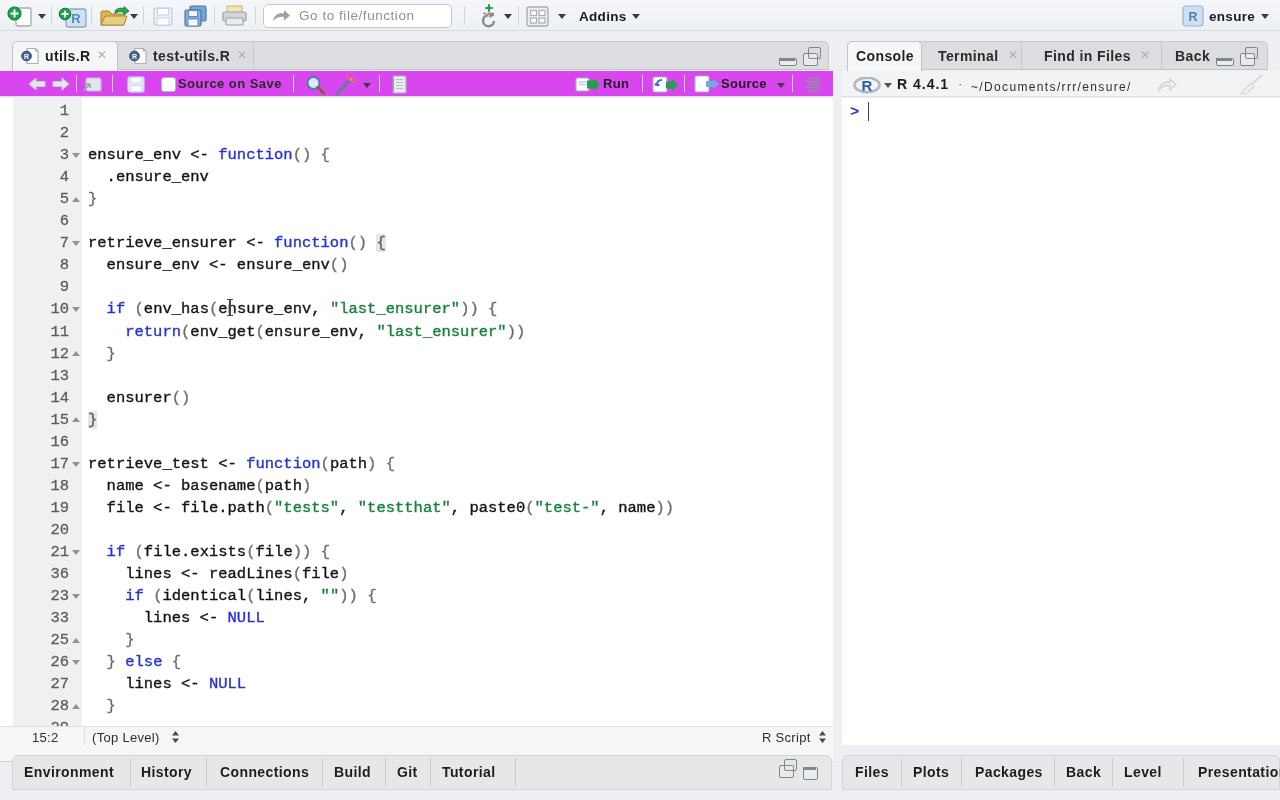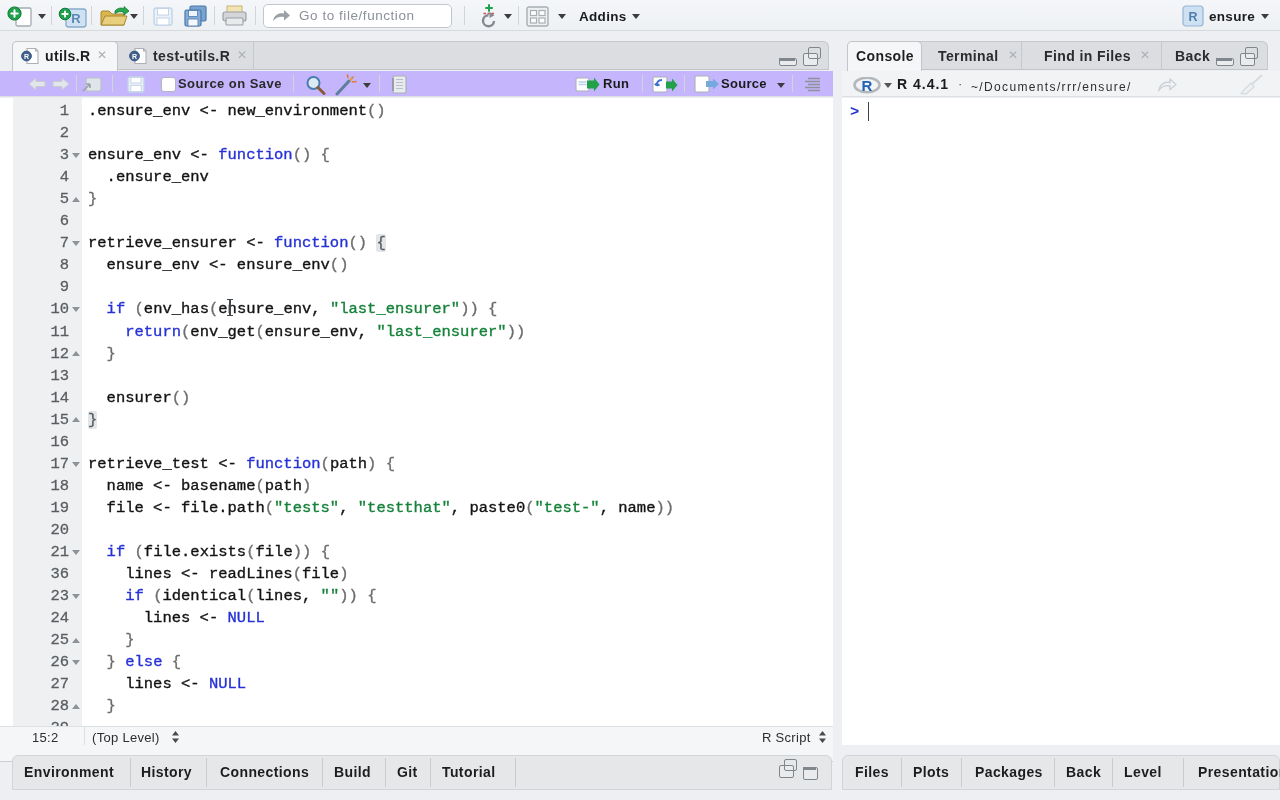--- a/index.html
+++ b/index.html
@@ -19,21 +19,21 @@
 .tablbl{font-size:14px;font-weight:700;color:#1f1f1f;letter-spacing:.4px}
 .tabx{color:#abb0b5;font-size:12px;font-weight:400}
 
 .icmin{position:absolute;width:18px;height:8px;border:1.6px solid #7f868c;border-radius:2px;background:#e9ebec}
 .icmin:before{content:"";position:absolute;left:-1px;top:-1px;width:16.2px;height:3px;background:#7f868c}
 .icwin{position:absolute;width:15px;height:13px;border:1.6px solid #7f868c;border-radius:2px;background:#e9ebec}
 .icwin:before{content:"";position:absolute;left:-1px;top:-1px;width:13.2px;height:3px;background:#7f868c}
 .icdup{position:absolute;width:15px;height:13px;border:1.6px solid #7f868c;border-radius:2px;background:#e9ebec}
 .icdup:before{content:"";position:absolute;left:4px;top:-7px;width:11px;height:10px;border:1.6px solid #7f868c;border-radius:2px}
 
-#etoolbar{position:absolute;left:0;top:71px;width:833px;height:26px;background:#c4b5fd;border-bottom:1px solid #dde0e2}
+#etoolbar{position:absolute;left:0;top:71px;width:833px;height:26px;background:#d946ef;border-bottom:1px solid #dde0e2}
 #codearea{position:absolute;left:0;top:98px;width:833px;height:628px;background:#fff;overflow:hidden}
 #gutter{position:absolute;left:13px;top:0;width:69px;height:628px;background:#eff0f1}
 .num{position:absolute;left:13px;width:56px;text-align:right;font-family:"Liberation Mono",monospace;
  font-size:15.5px;line-height:22.05px;color:#5a5e62;-webkit-text-stroke:.3px currentColor}
 .fold{position:absolute;left:72px;width:0;height:0}
 .fd{border-left:4.8px solid transparent;border-right:4.8px solid transparent;border-top:5.2px solid #8d9399}
 .fu{border-left:4.8px solid transparent;border-right:4.8px solid transparent;border-bottom:5.2px solid #8d9399}
 .cl{position:absolute;left:88px;font-family:"Liberation Mono",monospace;font-size:15.5px;
  line-height:22.05px;color:#131313;white-space:pre;-webkit-text-stroke:.35px currentColor}
 .k{color:#2632d6}
@@ -204,21 +204,20 @@
 <div class="uitxt bold" style="left:721px;top:5px">Source</div>
 <div class="caret" style="left:777px;top:12px"></div>
 <div class="vsep" style="left:792px;top:4px;height:17px"></div>
 <svg class="abs" style="left:804px;top:6px" width="17" height="15" viewBox="0 0 17 15">
       <path d="M4 1.5h12M1 4.5h15M4 7.5h12M1 10.5h15M4 13.5h12" stroke="#8d9399" stroke-width="1.7"></path>
     </svg>
   </div>
 <div id="codearea">
 <div id="gutter"></div>
 <div class="num" style="top:2.00px">1</div>
-<div class="cl" style="top:2.00px">.ensure_env &lt;- new_environment<span class="p">()</span></div>
 <div class="num" style="top:24.05px">2</div>
 <div class="num" style="top:46.10px">3</div>
 <div class="fold fd" style="top:54.80px"></div>
 <div class="cl" style="top:46.10px">ensure_env &lt;- <span class="k">function</span><span class="p">()</span> <span class="p">{</span></div>
 <div class="num" style="top:68.15px">4</div>
 <div class="cl" style="top:68.15px">  .ensure_env</div>
 <div class="num" style="top:90.20px">5</div>
 <div class="fold fu" style="top:98.90px"></div>
 <div class="cl" style="top:90.20px"><span class="p">}</span></div>
 <div class="num" style="top:112.25px">6</div>
@@ -252,21 +251,21 @@
 <div class="cl" style="top:398.90px">  file &lt;- file.path<span class="p">(</span><span class="s">"tests"</span>, <span class="s">"testthat"</span>, paste0<span class="p">(</span><span class="s">"test-"</span>, name<span class="p">))</span></div>
 <div class="num" style="top:420.95px">20</div>
 <div class="num" style="top:443.00px">21</div>
 <div class="fold fd" style="top:451.70px"></div>
 <div class="cl" style="top:443.00px">  <span class="k">if</span> <span class="p">(</span>file.exists<span class="p">(</span>file<span class="p">))</span> <span class="p">{</span></div>
 <div class="num" style="top:465.05px">36</div>
 <div class="cl" style="top:465.05px">    lines &lt;- readLines<span class="p">(</span>file<span class="p">)</span></div>
 <div class="num" style="top:487.10px">23</div>
 <div class="fold fd" style="top:495.80px"></div>
 <div class="cl" style="top:487.10px">    <span class="k">if</span> <span class="p">(</span>identical<span class="p">(</span>lines, <span class="s">""</span><span class="p">))</span> <span class="p">{</span></div>
-<div class="num" style="top:509.15px">24</div>
+<div class="num" style="top:509.15px">33</div>
 <div class="cl" style="top:509.15px">      lines &lt;- <span class="k">NULL</span></div>
 <div class="num" style="top:531.20px">25</div>
 <div class="fold fu" style="top:539.90px"></div>
 <div class="cl" style="top:531.20px">    <span class="p">}</span></div>
 <div class="num" style="top:553.25px">26</div>
 <div class="fold fd" style="top:561.95px"></div>
 <div class="cl" style="top:553.25px">  <span class="p">}</span> <span class="k">else</span> <span class="p">{</span></div>
 <div class="num" style="top:575.30px">27</div>
 <div class="cl" style="top:575.30px">    lines &lt;- <span class="k">NULL</span></div>
 <div class="num" style="top:597.35px">28</div>

